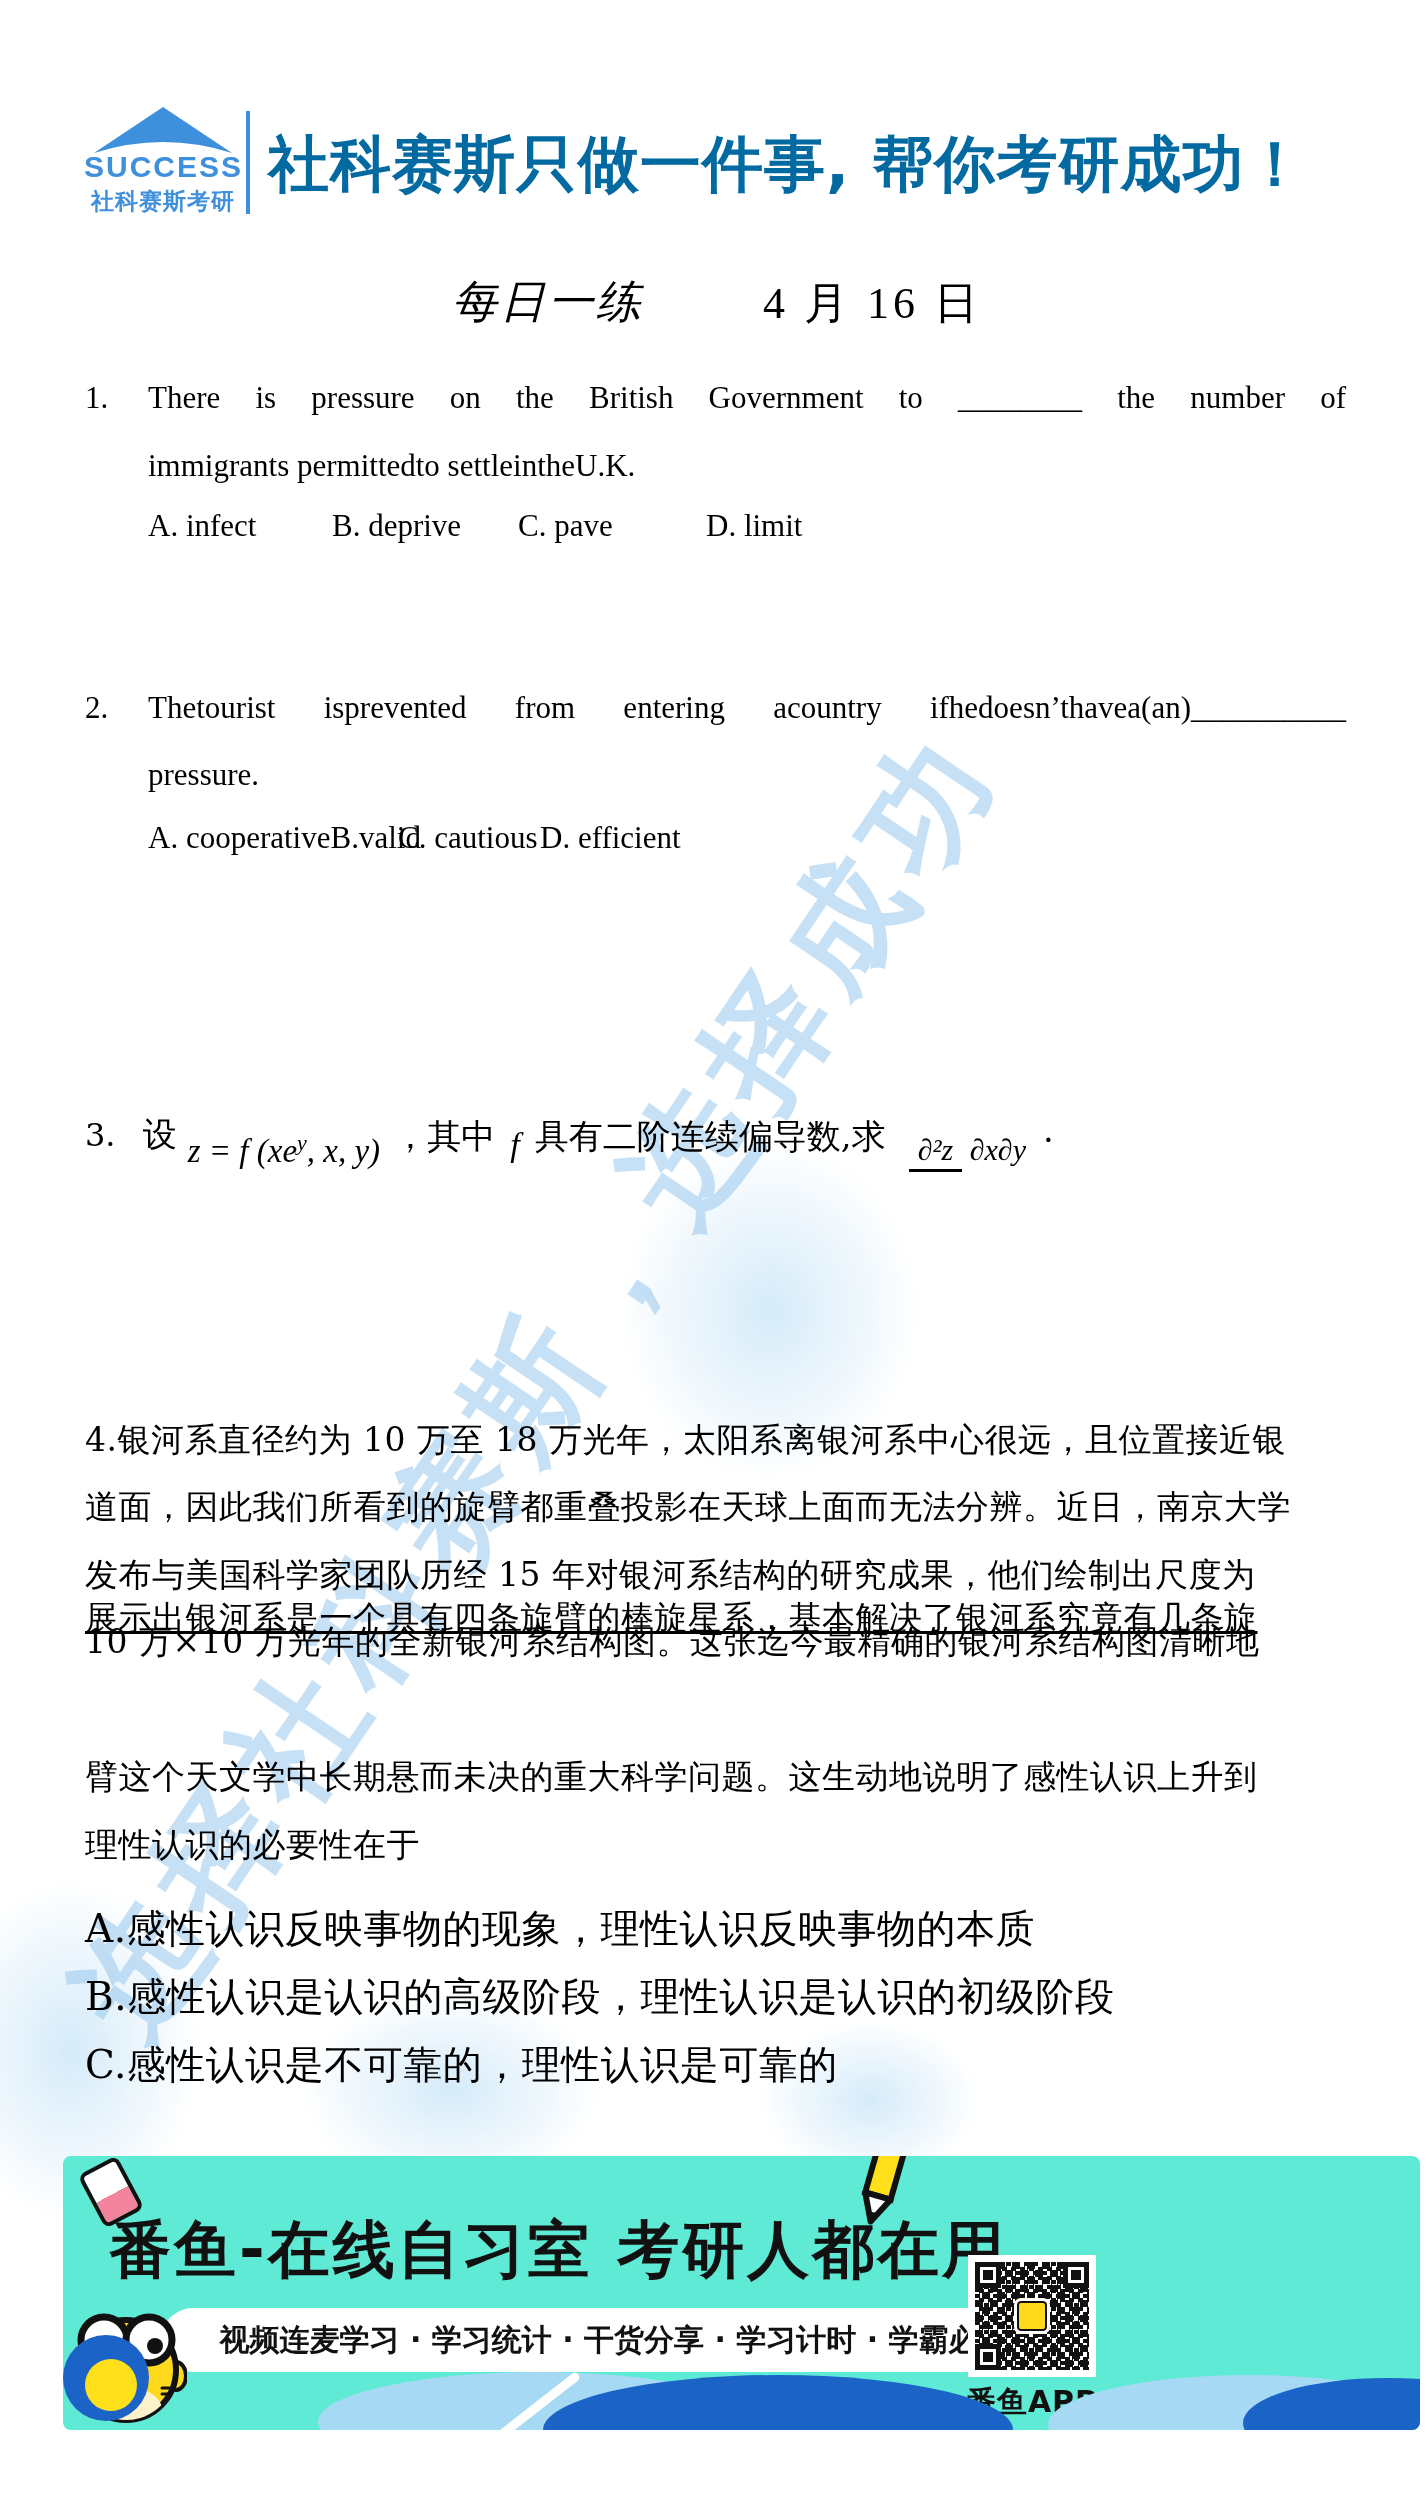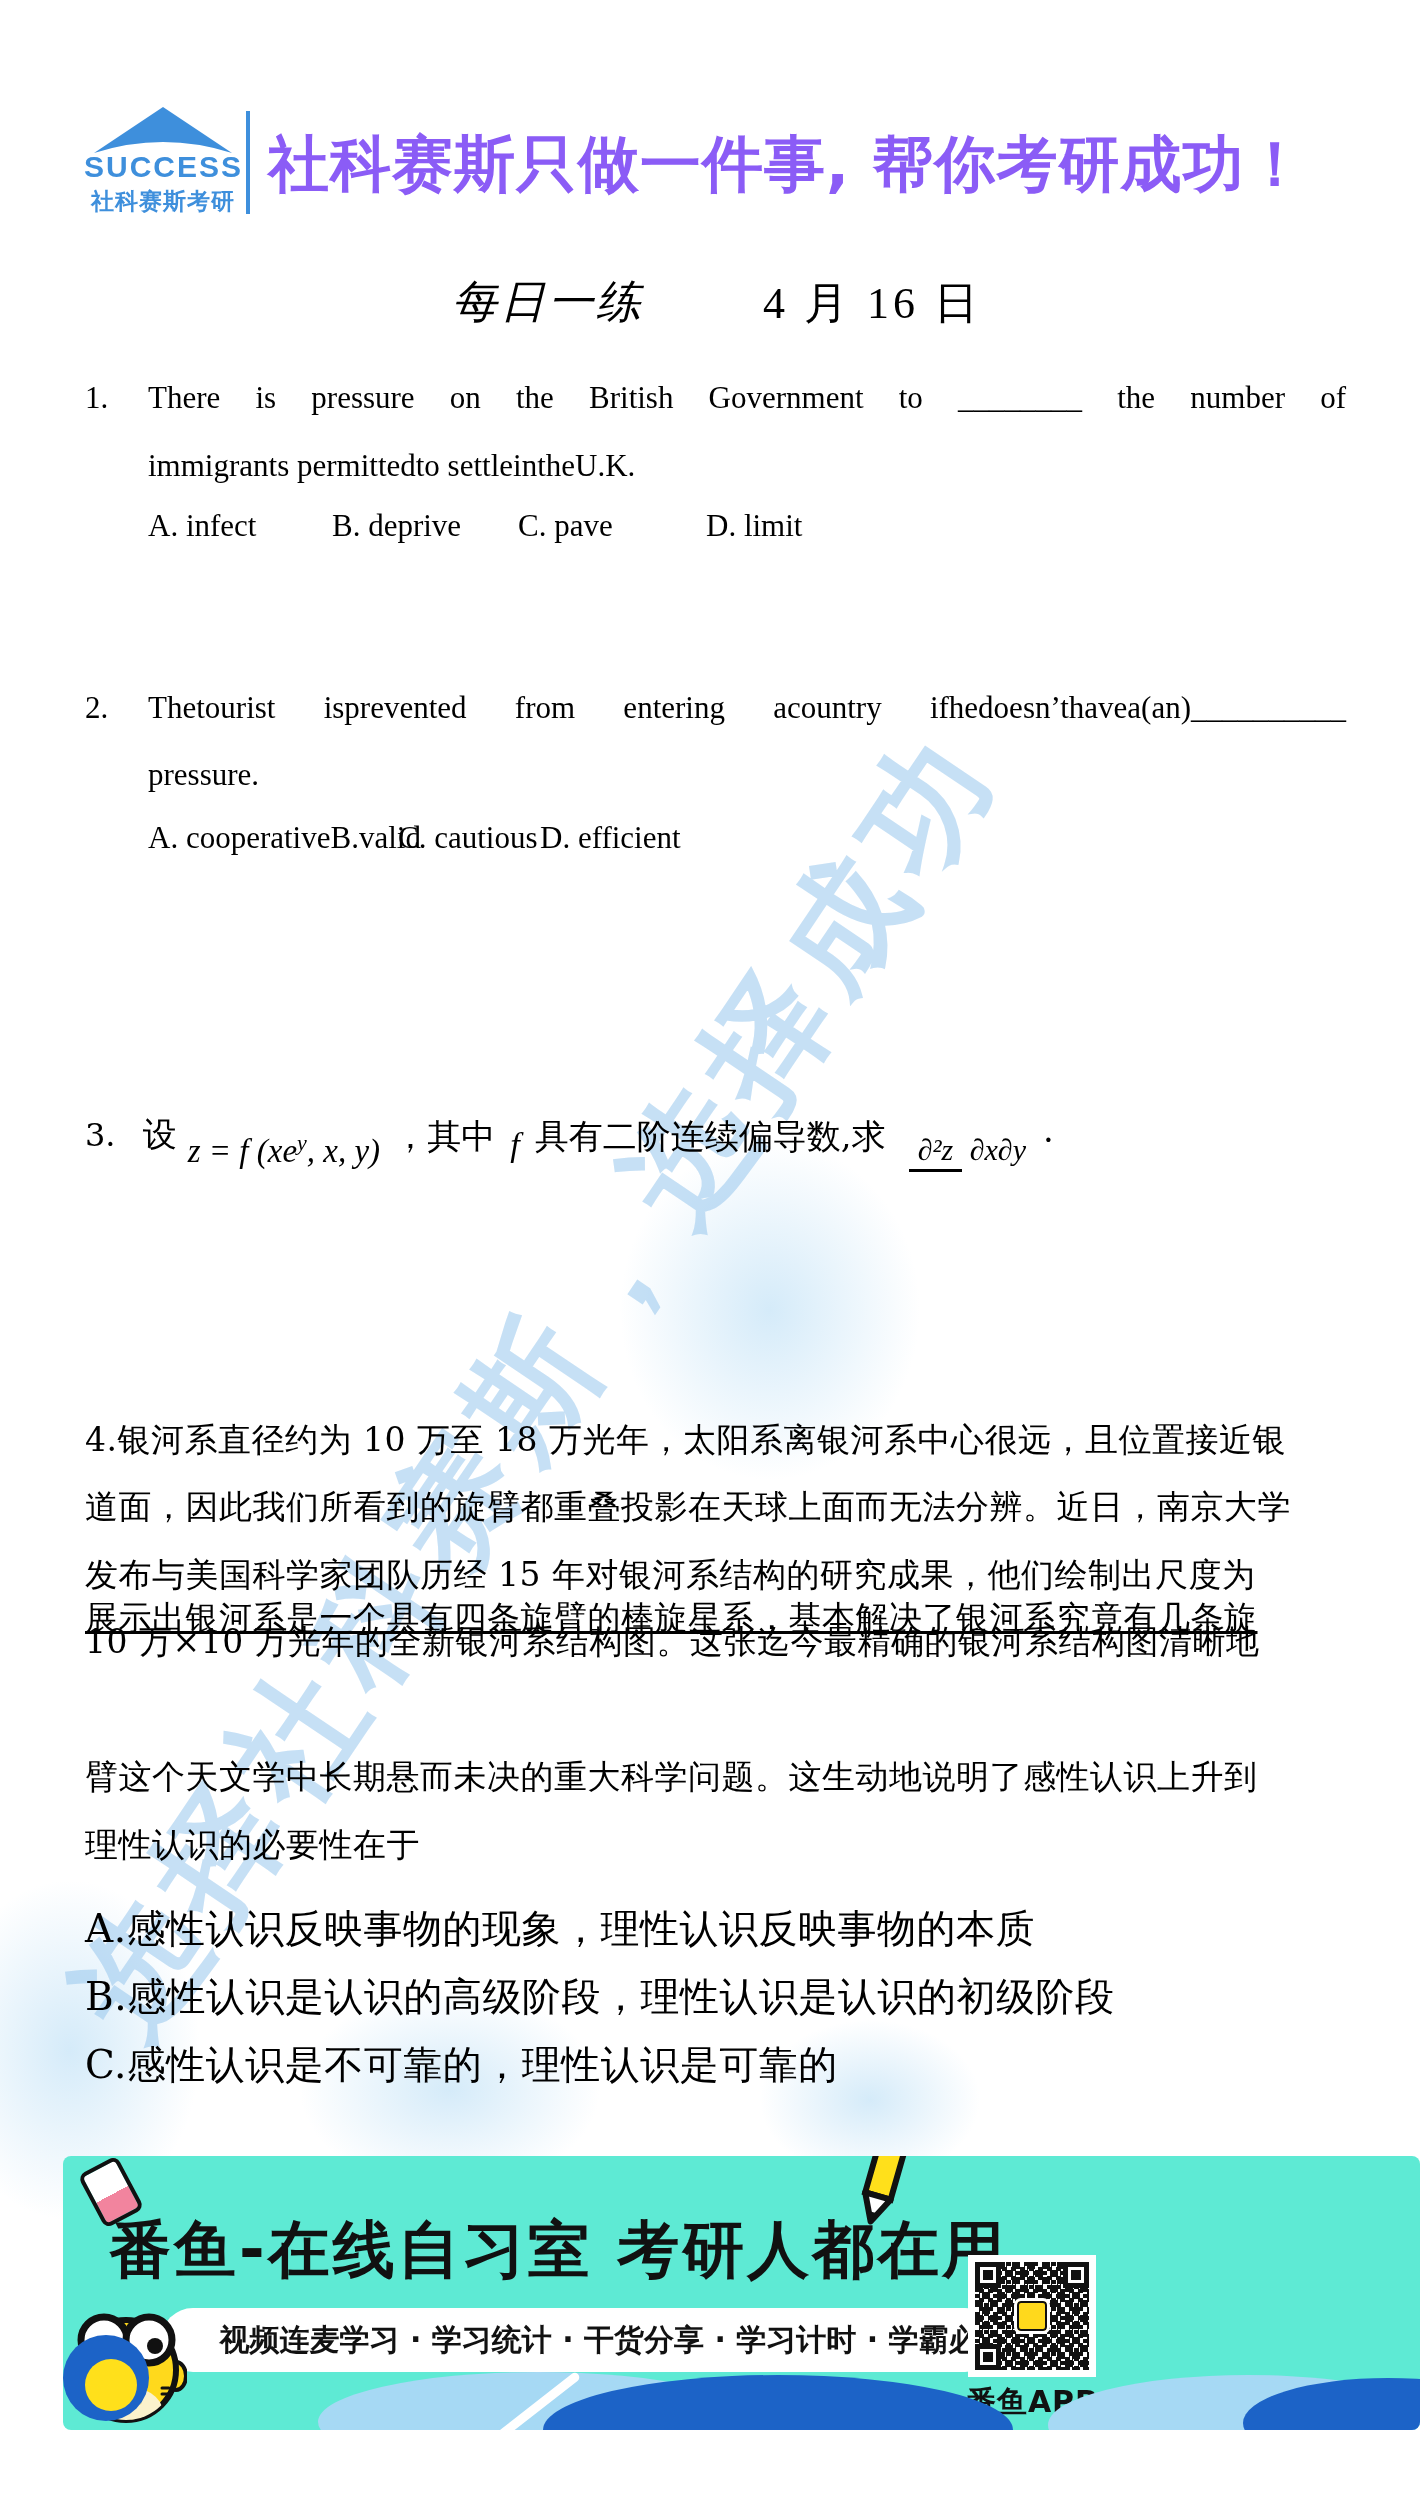--- a/index.html
+++ b/index.html
@@ -12,21 +12,21 @@
     font-family:"DejaVu Sans","Liberation Sans",sans-serif;font-weight:bold;white-space:nowrap;
     font-size:126px;letter-spacing:14px;color:rgba(151,199,236,.55);pointer-events:none;}
   .blob{position:absolute;border-radius:50%;background:radial-gradient(closest-side,rgba(190,224,246,.65),rgba(190,224,246,0));}
 
   
   .logo-brand{position:absolute;left:84px;top:150px;width:158px;text-align:center;color:#3E8FDC;
     font-family:"Liberation Sans",sans-serif;font-weight:bold;font-size:30px;letter-spacing:2px;}
   .logo-sub{position:absolute;left:80px;top:186px;width:166px;text-align:center;color:#3E8FDC;
     font-family:"DejaVu Sans",sans-serif;font-weight:bold;font-size:23px;letter-spacing:1px;}
   .divider{position:absolute;left:246px;top:111px;width:4px;height:103px;background:#3E8FDC;}
-  .slogan{position:absolute;left:268px;top:124px;color:#8b5cf6;white-space:nowrap;
+  .slogan{position:absolute;left:268px;top:124px;color:#0369a1;white-space:nowrap;
     font-family:"DejaVu Sans","Liberation Sans",sans-serif;font-weight:900;font-size:61px;letter-spacing:1px;}
 
   
   .title-cn{position:absolute;left:452px;top:272px;font-family:"DejaVu Sans",sans-serif;font-size:45px;letter-spacing:3px;font-style:italic;}
   .title-date{position:absolute;left:763px;top:274px;font-family:"Liberation Serif",serif;font-size:44px;letter-spacing:4px;text-align:right;}
 
   
   .eng{font-family:"Liberation Serif",serif;font-size:31px;white-space:nowrap;}
   .ejust{white-space:normal;text-align:justify;text-align-last:justify;}
   .cn{font-family:"DejaVu Serif",serif;font-size:34px;white-space:nowrap;}

